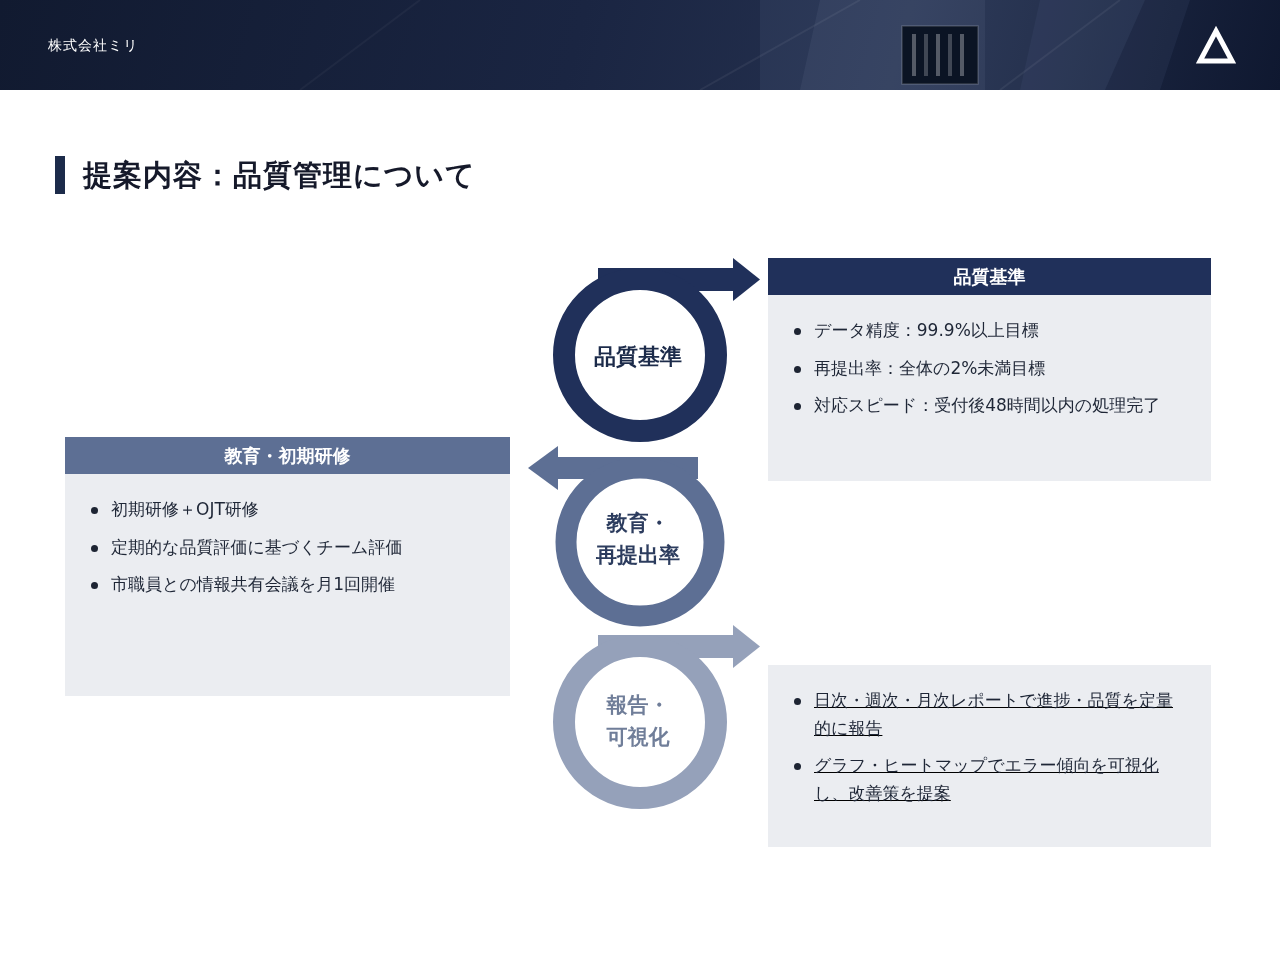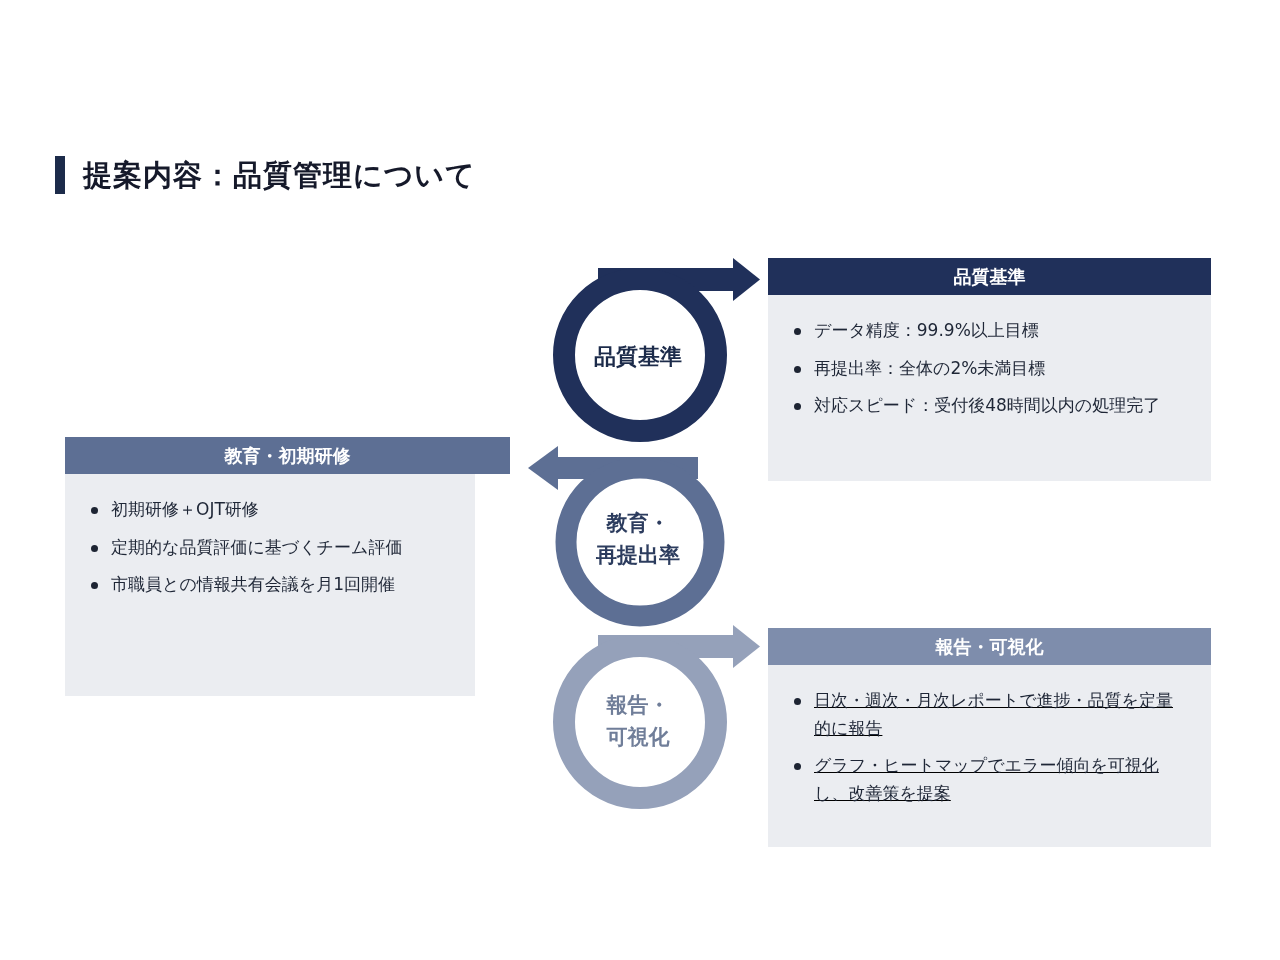--- a/index.html
+++ b/index.html
@@ -59,29 +59,49 @@
   .bullet { display: flex; align-items: flex-start; margin: 6px 0 10px 0; }
   .dot {
     flex: 0 0 auto; width: 7px; height: 7px; border-radius: 50%;
     background: #1d2433; margin: 11px 13px 0 6px;
   }
   .bullet-text { font-size: 17px; line-height: 1.62; color: #1e2636; }
 
   .hdr-quality   { left: 768px; top: 258px; width: 443px; }
   .body-quality  { left: 768px; top: 295px; width: 443px; height: 186px; }
   .hdr-education { left: 65px;  top: 437px; width: 445px; }
-  .body-education{ left: 65px;  top: 474px; width: 410px; height: 222px; }
+  .body-education{ left: 65px;  top: 474px; width: 445px; height: 222px; }
   .hdr-report    { left: 768px; top: 628px; width: 443px; }
   .body-report   { left: 768px; top: 665px; width: 443px; height: 182px; text-decoration: underline; }
 </style>
 </head>
 <body>
 
 <div class="slide">
 
+  <div class="header">
+    <svg class="header-decor" viewBox="0 0 1280 90" xmlns="http://www.w3.org/2000/svg">
+      <polygon points="760,0 1145,0 1105,90 760,90" fill="rgba(130,150,190,0.10)"></polygon>
+      <polygon points="820,0 985,0 985,90 800,90" fill="rgba(160,175,210,0.08)"></polygon>
+      <polygon points="1040,0 1190,0 1160,90 1020,90" fill="rgba(90,110,150,0.12)"></polygon>
+      <rect x="902" y="26" width="76" height="58" fill="#0b1424" stroke="rgba(255,255,255,0.18)" stroke-width="1.5"></rect>
+      <line x1="914" y1="34" x2="914" y2="76" stroke="rgba(255,255,255,0.30)" stroke-width="4"></line>
+      <line x1="926" y1="34" x2="926" y2="76" stroke="rgba(255,255,255,0.22)" stroke-width="4"></line>
+      <line x1="938" y1="34" x2="938" y2="76" stroke="rgba(255,255,255,0.30)" stroke-width="4"></line>
+      <line x1="950" y1="34" x2="950" y2="76" stroke="rgba(255,255,255,0.22)" stroke-width="4"></line>
+      <line x1="962" y1="34" x2="962" y2="76" stroke="rgba(255,255,255,0.30)" stroke-width="4"></line>
+      <line x1="700" y1="90" x2="860" y2="0" stroke="rgba(255,255,255,0.06)" stroke-width="2"></line>
+      <line x1="1000" y1="90" x2="1120" y2="0" stroke="rgba(255,255,255,0.06)" stroke-width="2"></line>
+      <line x1="300" y1="90" x2="420" y2="0" stroke="rgba(255,255,255,0.04)" stroke-width="2"></line>
+    </svg>
+    <span class="company">株式会社ミリ</span>
+    <svg class="logo" width="44" height="44" viewBox="0 0 44 44" xmlns="http://www.w3.org/2000/svg">
+      <path d="M 22 7 L 38 37 L 6 37 Z" fill="none" stroke="#ffffff" stroke-width="5" stroke-linejoin="miter"></path>
+    </svg>
+  </div>
 
   <div class="title-row">
     <span class="accent-bar"></span>
     <h1 class="page-title">提案内容：品質管理について</h1>
   </div>
 
   <svg class="ring-svg" style="left:528px; top:255px;" width="250" height="200" viewBox="0 0 250 200" xmlns="http://www.w3.org/2000/svg">
     <rect x="70" y="13" width="138" height="23" fill="#20305a"></rect>
     <polygon points="205,3 232,24.5 205,46" fill="#20305a"></polygon>
     <circle cx="112" cy="100" r="76" fill="#ffffff" stroke="#20305a" stroke-width="22"></circle>
@@ -135,21 +155,20 @@
     <div class="bullet">
       <span class="dot"></span>
       <span class="bullet-text">定期的な品質評価に基づくチーム評価</span>
     </div>
     <div class="bullet">
       <span class="dot"></span>
       <span class="bullet-text">市職員との情報共有会議を月1回開催</span>
     </div>
   </div>
 
-  <div class="panel-header ph-light hdr-report">報告・可視化</div>
   <div class="panel-body body-report">
     <div class="bullet">
       <span class="dot"></span>
       <span class="bullet-text">日次・週次・月次レポートで進捗・品質を定量的に報告</span>
     </div>
     <div class="bullet">
       <span class="dot"></span>
       <span class="bullet-text">グラフ・ヒートマップでエラー傾向を可視化し、改善策を提案</span>
     </div>
   </div>

